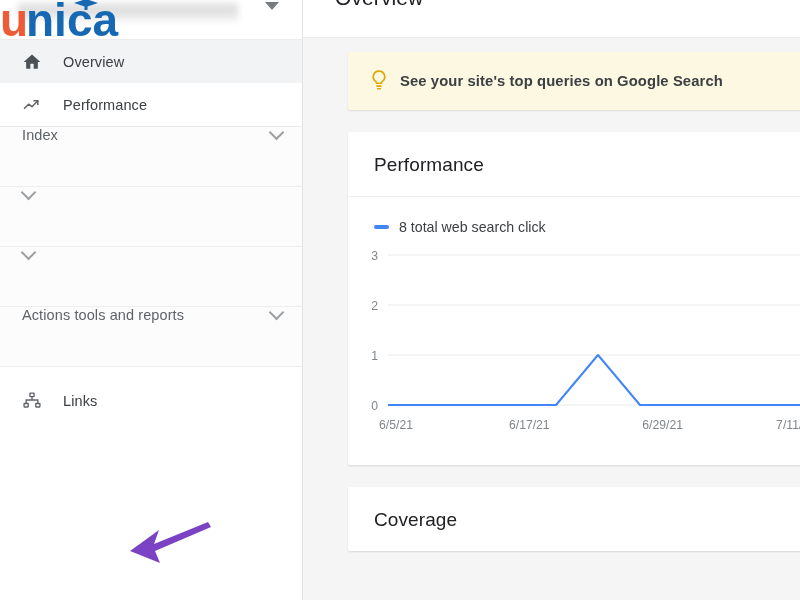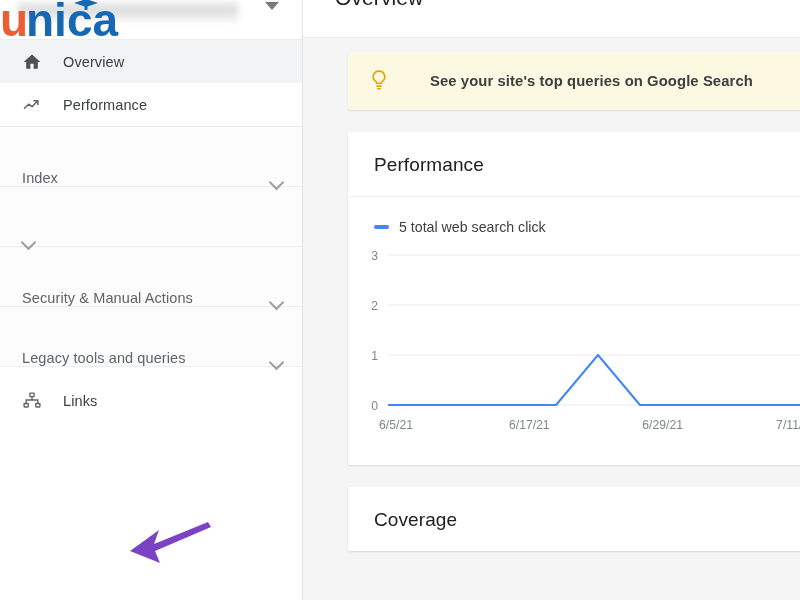--- a/index.html
+++ b/index.html
@@ -62,21 +62,21 @@
     font-size: 14.5px;
     color: #3c4043;
     letter-spacing: .1px;
     white-space: nowrap;
   }
   .nav-item.selected .nav-label { color: #3c4043; }
 
   .divider { height: 1px; background: #e8eaed; margin: 0; }
 
   .section {
-    display: flex; align-items: flex-end;
+    display: flex; align-items: flex-start;
     height: 60px;
     padding: 0 18px 0 22px;
     border-bottom: 1px solid #eceeef;
     cursor: pointer;
     background: #fcfcfc;
   }
   .section-label {
     flex: 1;
     font-size: 14.5px;
     color: #5f6368;
@@ -128,21 +128,21 @@
     height: 58px;
     background: #fdf8e1;
     border-radius: 2px;
     box-shadow: 0 1px 2px rgba(0,0,0,.10);
     display: flex; align-items: center;
     padding-left: 20px;
     cursor: pointer;
   }
   .bulb { width: 22px; height: 26px; flex: 0 0 auto; }
   .banner-text {
-    margin-left: 40px;
+    margin-left: 10px;
     font-size: 14.8px;
     font-weight: bold;
     color: #3c4043;
     letter-spacing: .1px;
     white-space: nowrap;
   }
 
   .card {
     margin: 22px 0 0 45px;
     width: 460px;
@@ -233,25 +233,24 @@
 
     <div class="nav-sections">
       <div class="section">
         <span class="section-label">Index</span>
         <span class="chev"></span>
       </div>
       <div class="section">
         <span class="chev"></span>
       </div>
       <div class="section">
-        <span class="section-label">Security &amp; Manual Actions</span>
         <span class="chev"></span>
       </div>
       <div class="section">
-        <span class="section-label">Legacy tools and queries</span>
+        <span class="section-label">Actions tools and reports</span>
         <span class="chev"></span>
       </div>
     </div>
 
     <div class="nav-bottom">
       <div class="nav-item">
         <span class="nav-ico">
           <svg width="20" height="20" viewBox="0 0 24 24" fill="none" stroke="#5f6368" stroke-width="1.6">
             <rect x="9.5" y="2.5" width="5" height="4.2" rx="0.6"></rect>
             <rect x="2.5" y="15" width="5" height="4.2" rx="0.6"></rect>
@@ -281,21 +280,21 @@
       <span class="banner-text">See your site's top queries on Google Search</span>
     </div>
 
     <div class="card">
       <div class="card-title">Performance</div>
       <div class="card-sep"></div>
 
       <div class="chart-wrap">
         <div class="legend">
           <span class="legend-dash" id="legend-dash" style="background: rgb(66, 133, 244);"></span>
-          <span class="legend-text">5 total web search click</span>
+          <span class="legend-text">8 total web search click</span>
         </div>
         <svg class="plot" id="plot" viewBox="0 0 460 268">
             <line x1="40" x2="460" y1="208" y2="208" stroke="#e8eaed" stroke-width="1"></line>
             <text x="30" y="212.5" text-anchor="end" font-family="Liberation Sans, sans-serif" font-size="12.2" fill="#80868b">0</text>
             <line x1="40" x2="460" y1="158" y2="158" stroke="#e8eaed" stroke-width="1"></line>
             <text x="30" y="162.5" text-anchor="end" font-family="Liberation Sans, sans-serif" font-size="12.2" fill="#80868b">1</text>
             <line x1="40" x2="460" y1="108" y2="108" stroke="#e8eaed" stroke-width="1"></line>
             <text x="30" y="112.5" text-anchor="end" font-family="Liberation Sans, sans-serif" font-size="12.2" fill="#80868b">2</text>
             <line x1="40" x2="460" y1="58" y2="58" stroke="#e8eaed" stroke-width="1"></line>
             <text x="30" y="62.5" text-anchor="end" font-family="Liberation Sans, sans-serif" font-size="12.2" fill="#80868b">3</text>

